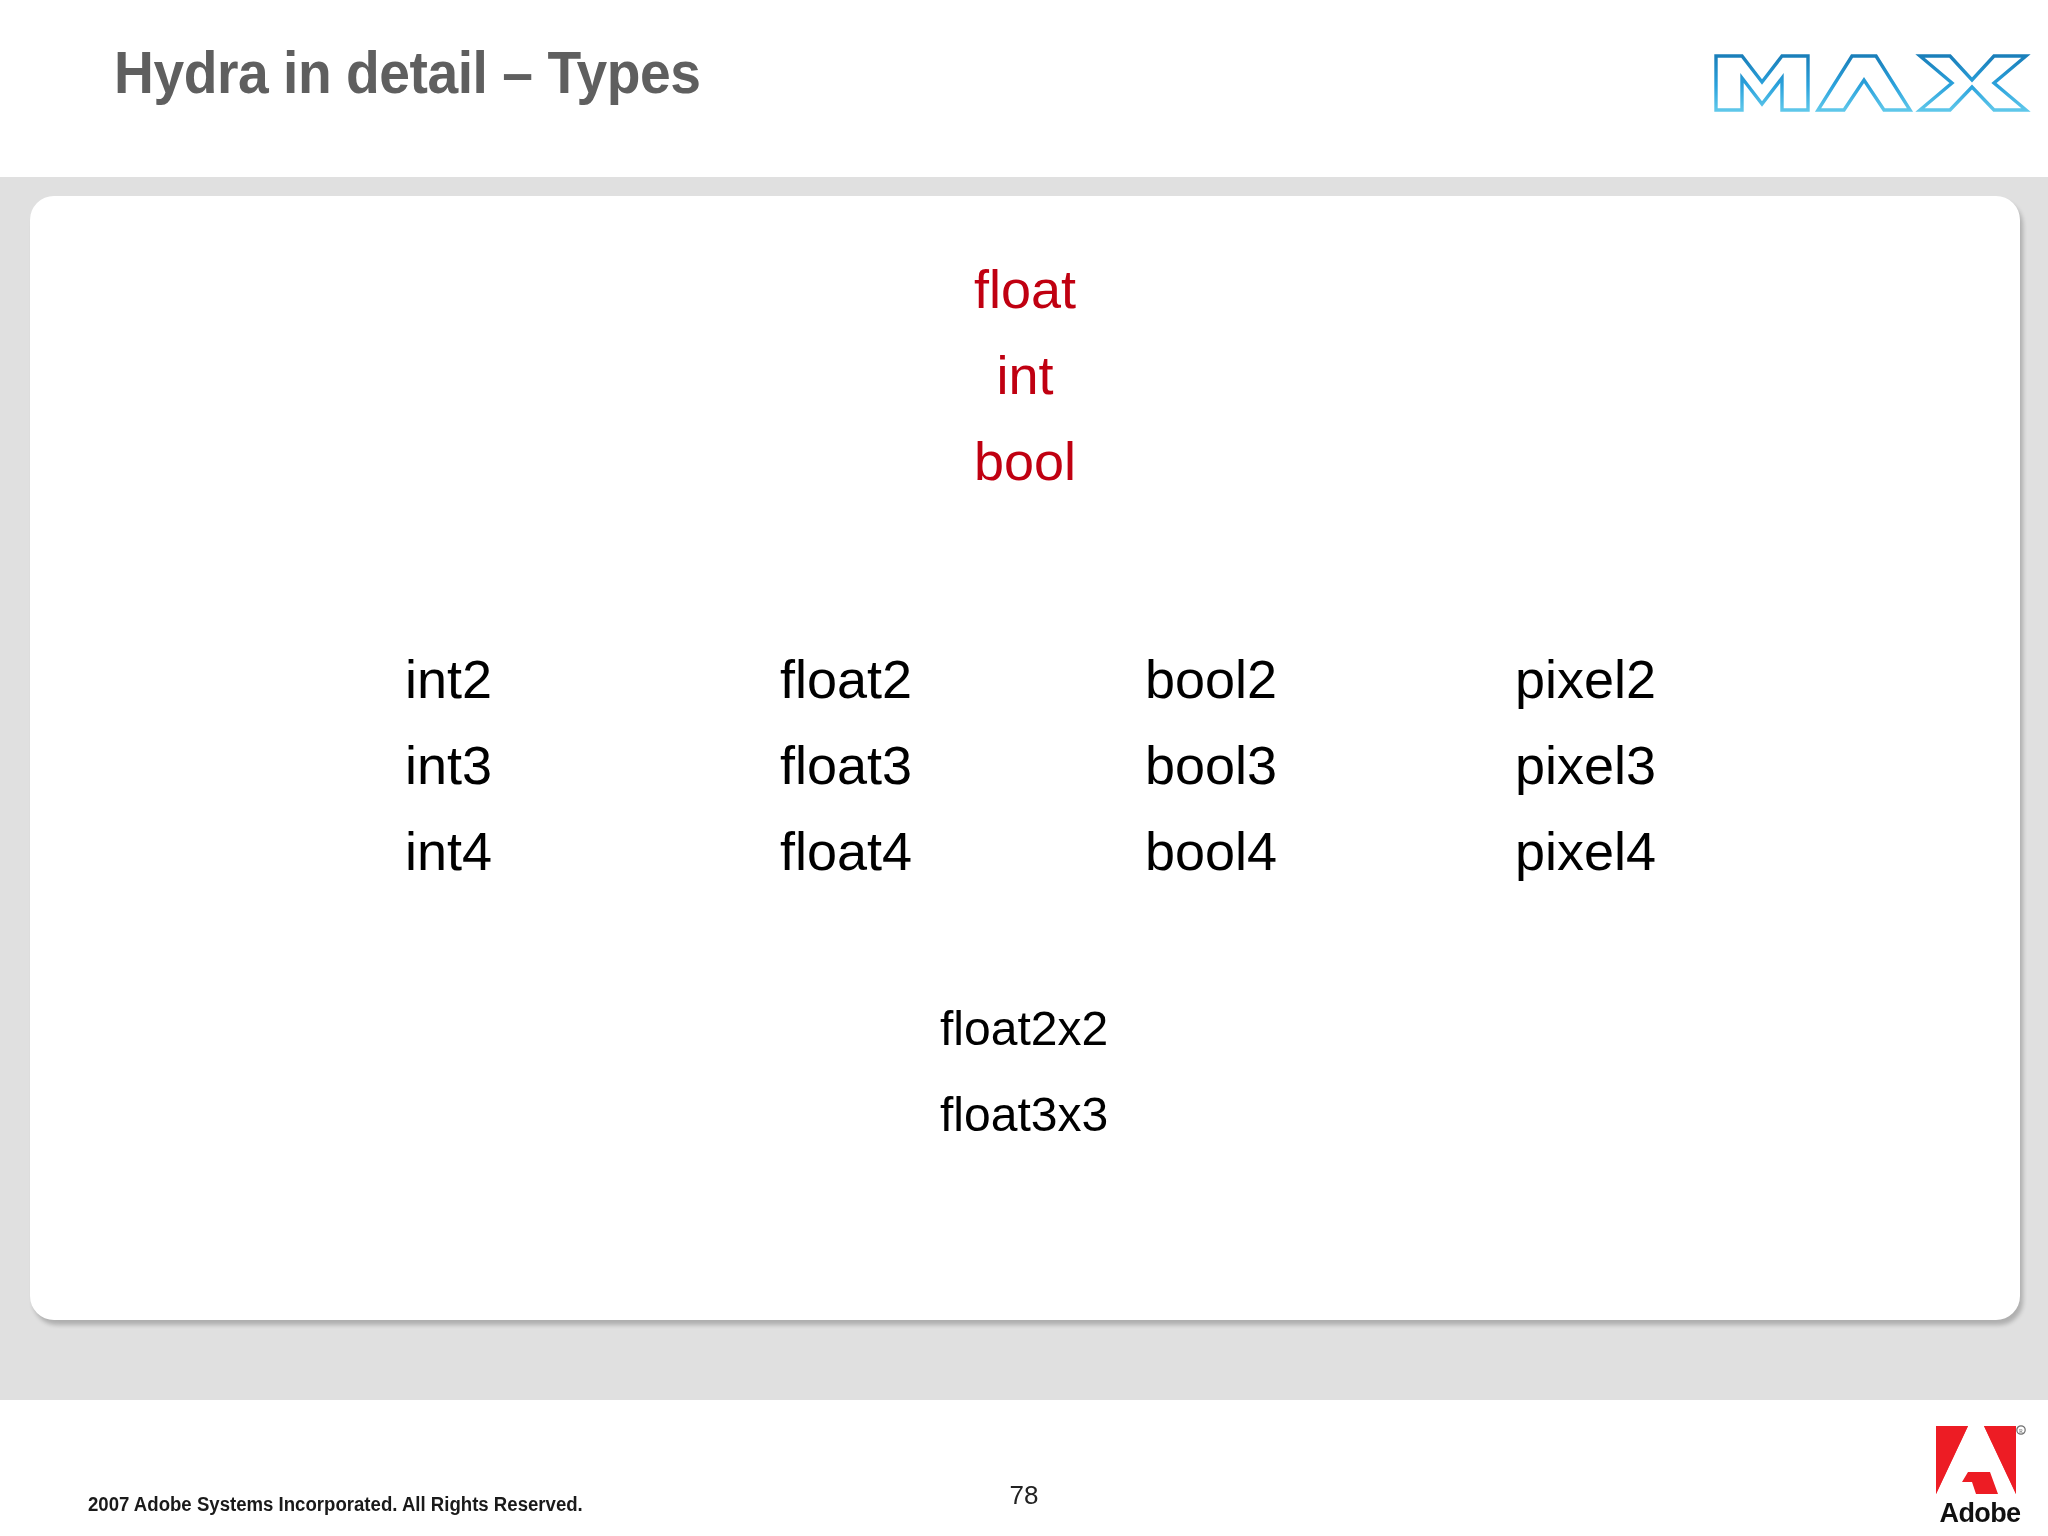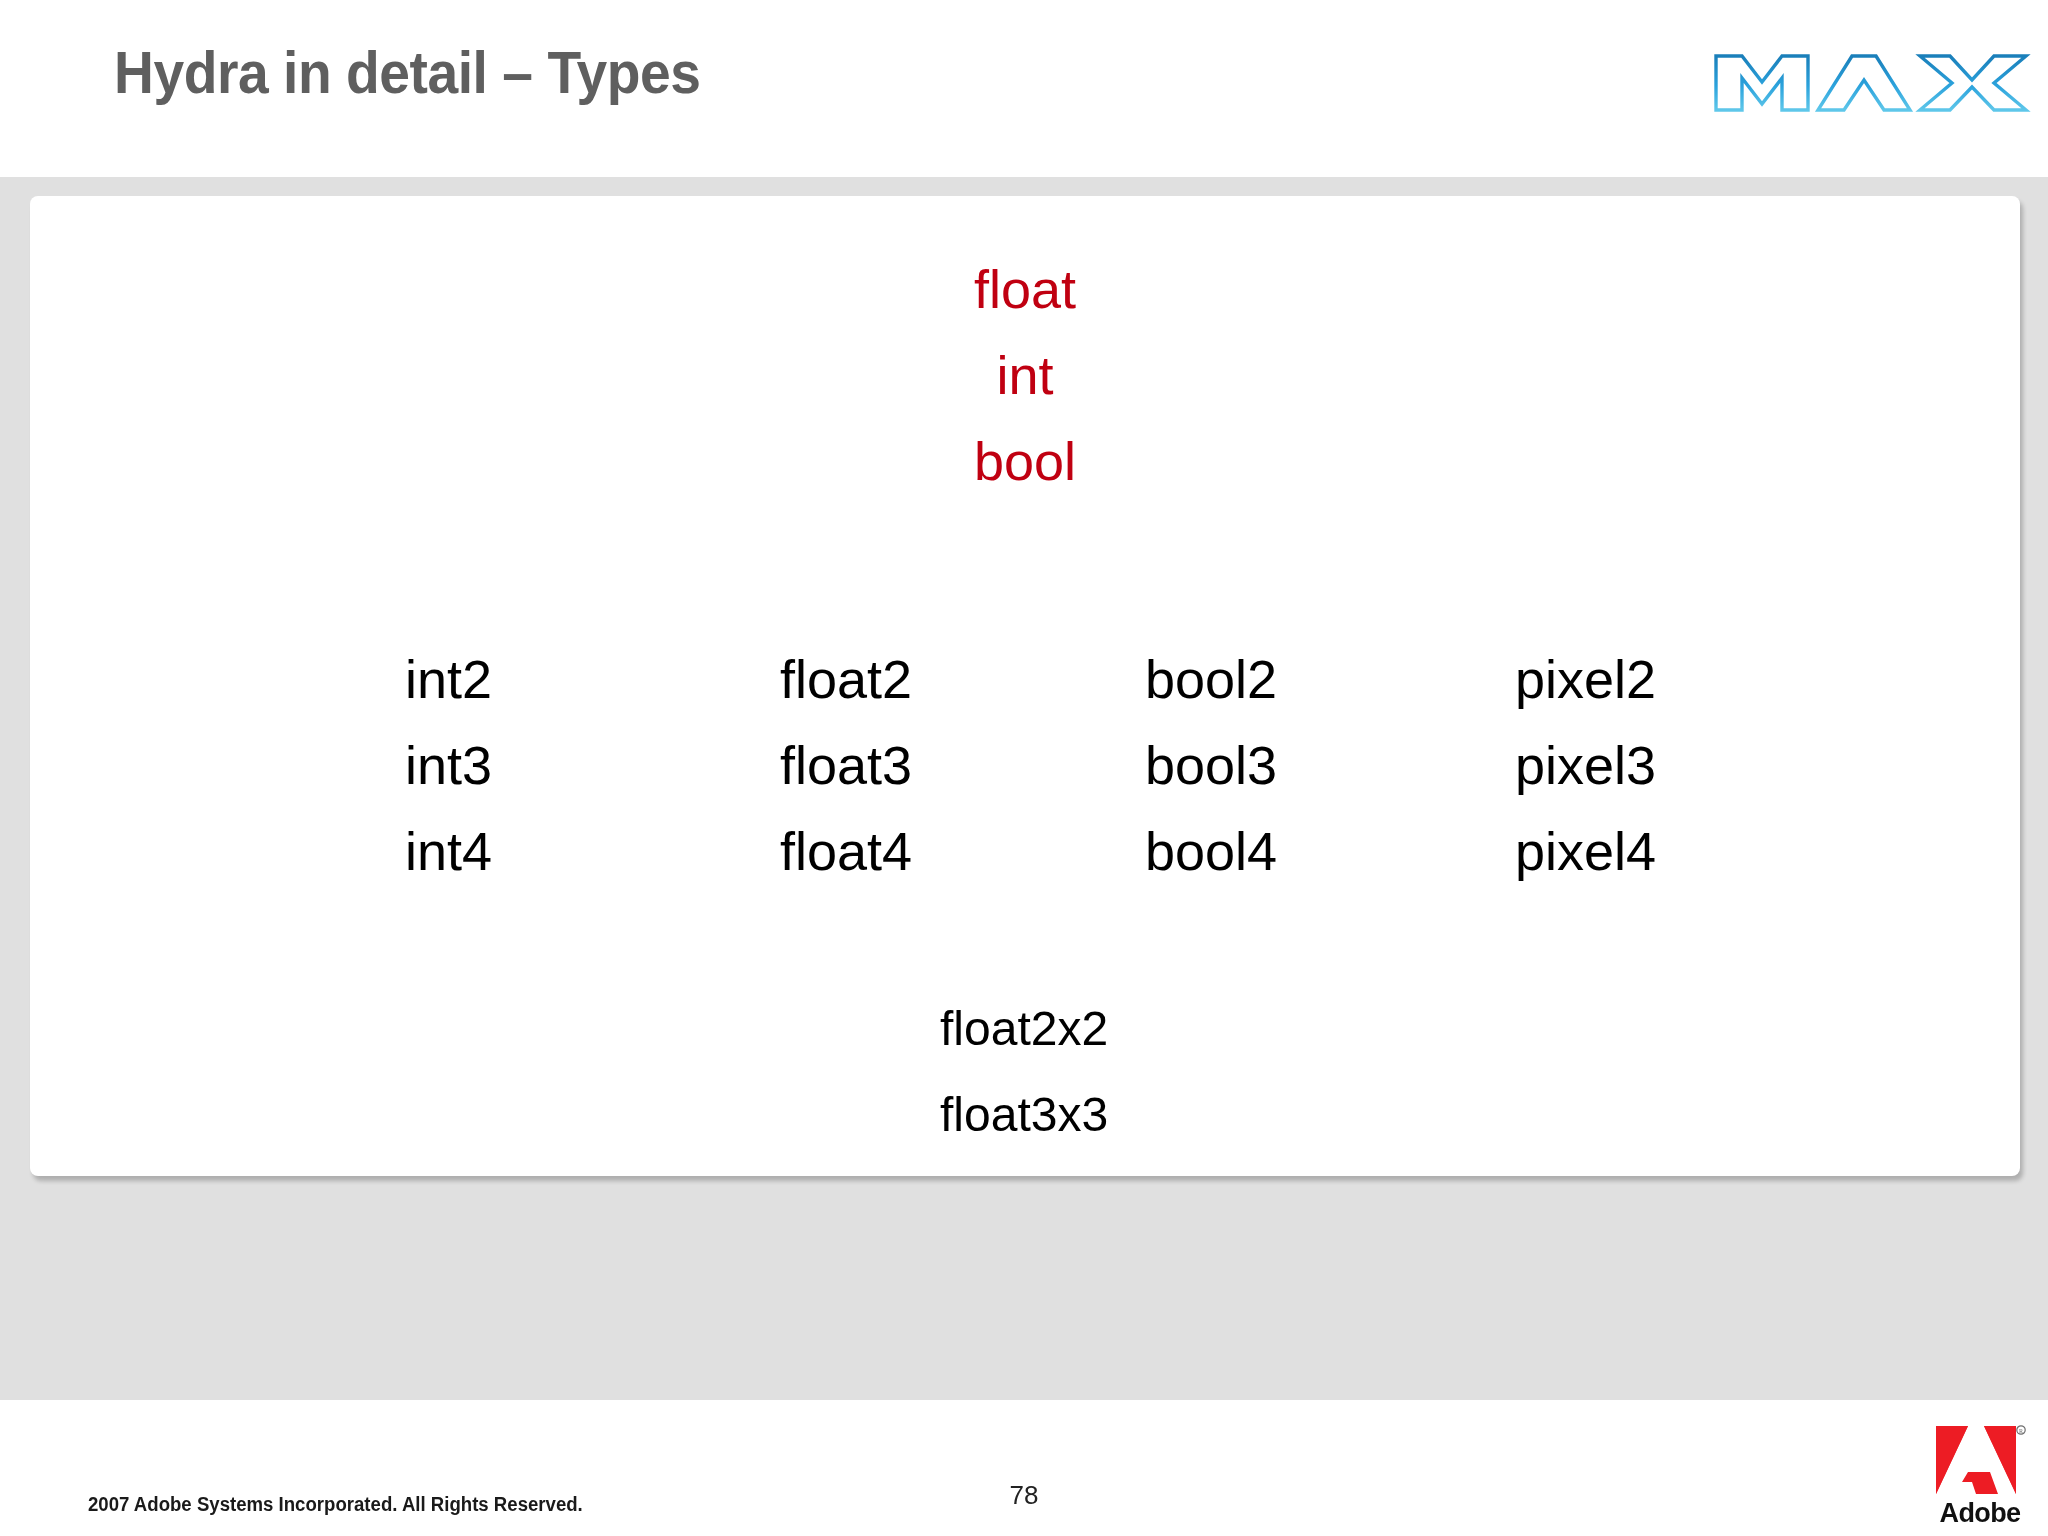--- a/index.html
+++ b/index.html
@@ -65,23 +65,23 @@
     height: 1223px;
     background: #e0e0e0;
   }
 
   
   .content-panel {
     position: absolute;
     left: 30px;
     top: 196px;
     width: 1990px;
-    height: 980px;
-    background: #ffffff;
-    border-radius: 8px;
+    height: 1124px;
+    background: #ffffff;
+    border-radius: 24px;
     box-shadow: 3px 5px 4px rgba(0,0,0,0.22);
   }
 
   
   .scalar-group {
     position: absolute;
     left: 0;
     top: 50px;
     width: 1990px;
     text-align: center;

